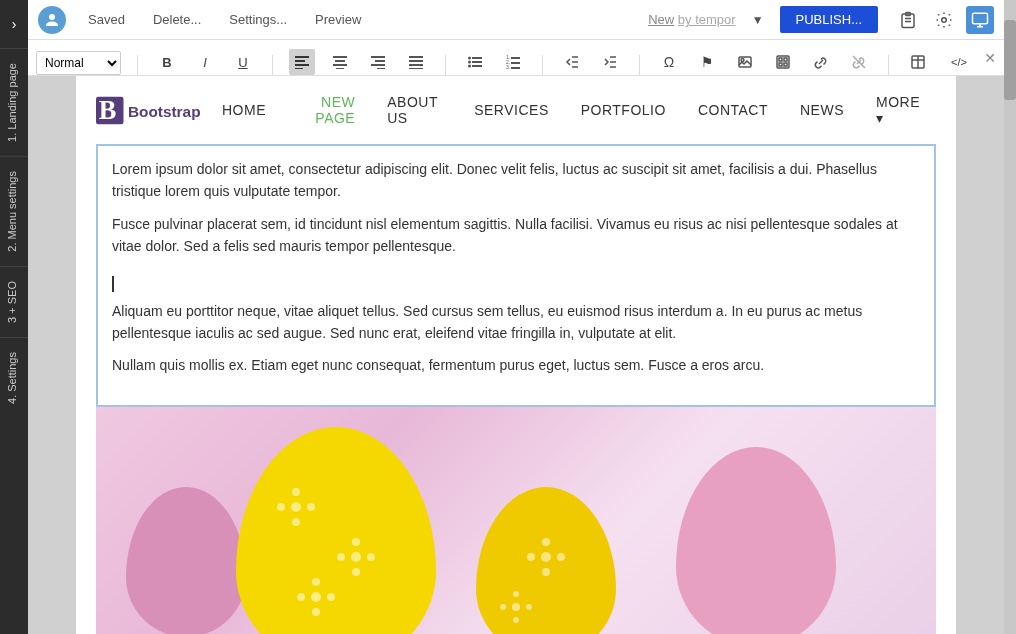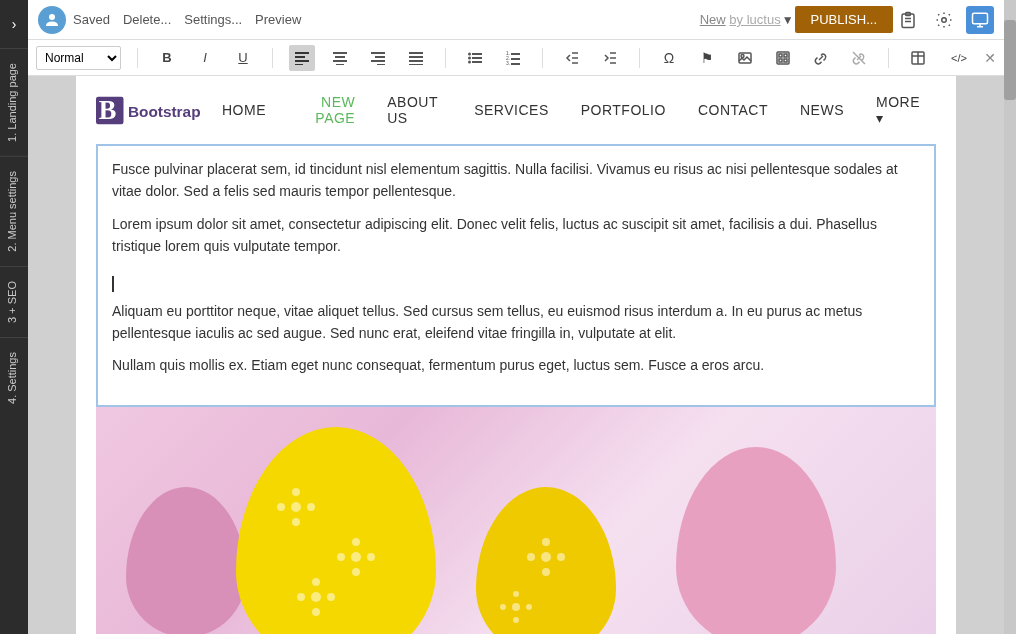--- a/index.html
+++ b/index.html
@@ -51,21 +51,21 @@
     }
 
     
     .top-bar {
       background: #fff;
       border-bottom: 1px solid #ddd;
       height: 40px;
       display: flex;
       align-items: center;
       padding: 0 10px;
-      gap: 1px;
+      gap: 16px;
       flex-shrink: 0;
     }
     .top-bar-logo {
       width: 28px;
       height: 28px;
       background: #5a9fd4;
       border-radius: 50%;
       display: flex;
       align-items: center;
       justify-content: center;
@@ -85,21 +85,21 @@
       font-size: 13px;
       color: #555;
     }
     .top-bar-title span { color: #888; text-decoration: underline; }
     .top-bar-dropdown {
       color: #555;
       font-size: 12px;
       cursor: pointer;
     }
     .publish-btn {
-      background: #a16207;
+      background: #1d4ed8;
       color: white;
       border: none;
       padding: 6px 16px;
       font-size: 13px;
       cursor: pointer;
       border-radius: 2px;
     }
     .top-bar-icons {
       display: flex;
       gap: 8px;
@@ -117,21 +117,21 @@
       border-radius: 3px;
     }
     .top-icon.active { background: #4a90d9; color: white; }
 
     
     .toolbar {
       background: #fff;
       border-bottom: 1px solid #ddd;
       height: 36px;
       display: flex;
-      align-items: center;
+      align-items: flex-end;
       padding: 0 8px;
       gap: 12px;
       flex-shrink: 0;
       position: relative;
     }
     .toolbar-close {
       position: absolute;
       right: 8px;
       top: 50%;
       transform: translateY(-50%);
@@ -336,21 +336,21 @@
         <circle cx="12" cy="8" r="4" fill="white"></circle>
         <path d="M4 20 Q4 14 12 14 Q20 14 20 20" fill="white"></path>
       </svg>
     </div>
     <span class="top-bar-action">Saved</span>
     <span class="top-bar-action">Delete...</span>
     <span class="top-bar-action">Settings...</span>
     <span class="top-bar-action">Preview</span>
     <div class="top-bar-spacer"></div>
     <span class="top-bar-title">
-      <span>New</span> <span style="color:#aaa">by luctus</span>
+      <span>New</span> <span style="color:#aaa">by tempor</span>
     </span>
     <span class="top-bar-dropdown">▼</span>
     <button class="publish-btn">PUBLISH...</button>
     <div class="top-bar-icons">
       <div class="top-icon">
         <svg width="18" height="18" viewBox="0 0 24 24" fill="none" stroke="#555" stroke-width="2">
           <rect x="9" y="2" width="6" height="4" rx="1"></rect>
           <rect x="4" y="4" width="16" height="18" rx="2"></rect>
           <line x1="8" y1="10" x2="16" y2="10"></line>
           <line x1="8" y1="14" x2="16" y2="14"></line>
@@ -516,22 +516,22 @@
         <div class="nav-item">ABOUT US</div>
         <div class="nav-item">SERVICES</div>
         <div class="nav-item">PORTFOLIO</div>
         <div class="nav-item">CONTACT</div>
         <div class="nav-item">NEWS</div>
         <div class="nav-item">MORE ▾</div>
       </div>
 
       <div class="content-area">
         <div class="text-block">
+          <p class="text-para">Lorem ipsum dolor sit amet, consectetur adipiscing elit. Donec velit felis, luctus ac suscipit sit amet, facilisis a dui. Phasellus tristique lorem quis vulputate tempor.</p>
           <p class="text-para">Fusce pulvinar placerat sem, id tincidunt nisl elementum sagittis. Nulla facilisi. Vivamus eu risus ac nisi pellentesque sodales at vitae dolor. Sed a felis sed mauris tempor pellentesque.</p>
-          <p class="text-para">Lorem ipsum dolor sit amet, consectetur adipiscing elit. Donec velit felis, luctus ac suscipit sit amet, facilisis a dui. Phasellus tristique lorem quis vulputate tempor.</p>
           <div class="text-cursor"></div>
           <p class="text-para">Aliquam eu porttitor neque, vitae aliquet tellus. Sed cursus sem tellus, eu euismod risus interdum a. In eu purus ac metus pellentesque iaculis ac sed augue. Sed nunc erat, eleifend vitae fringilla in, vulputate at elit.</p>
           <p class="text-para">Nullam quis mollis ex. Etiam eget nunc consequat, fermentum purus eget, luctus sem. Fusce a eros arcu.</p>
         </div>
 
         <div class="image-block">
           <div class="easter-eggs">
 
             <div class="egg egg-yellow-large">
               <svg width="200" height="240" viewBox="0 0 200 240" style="position:absolute;top:0;left:0;">

